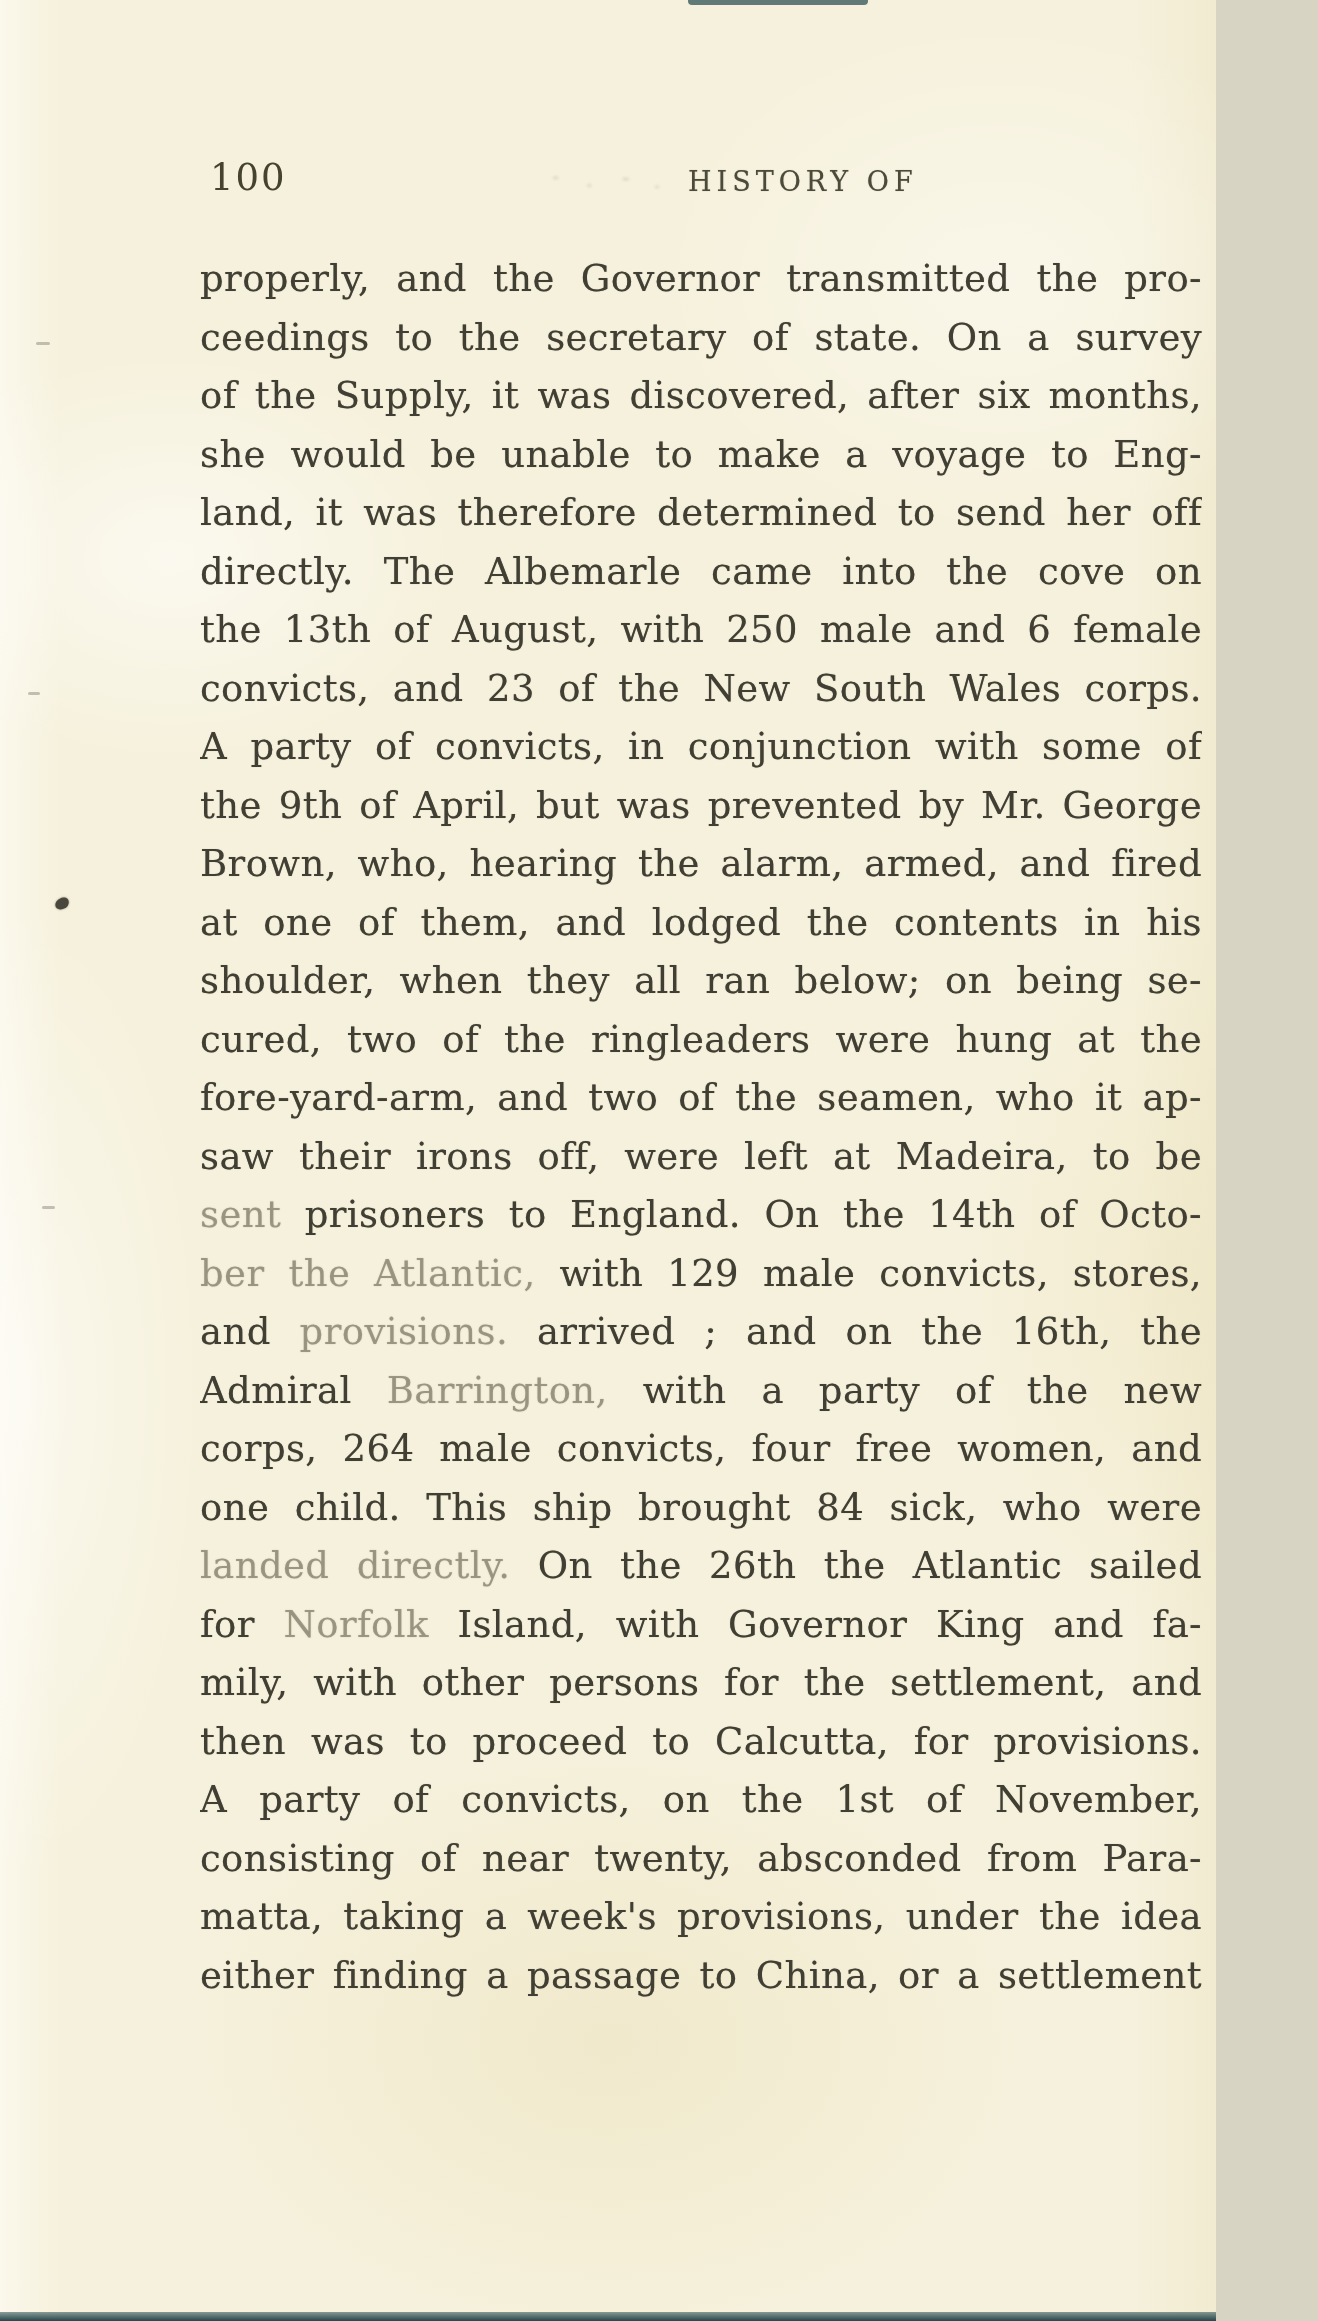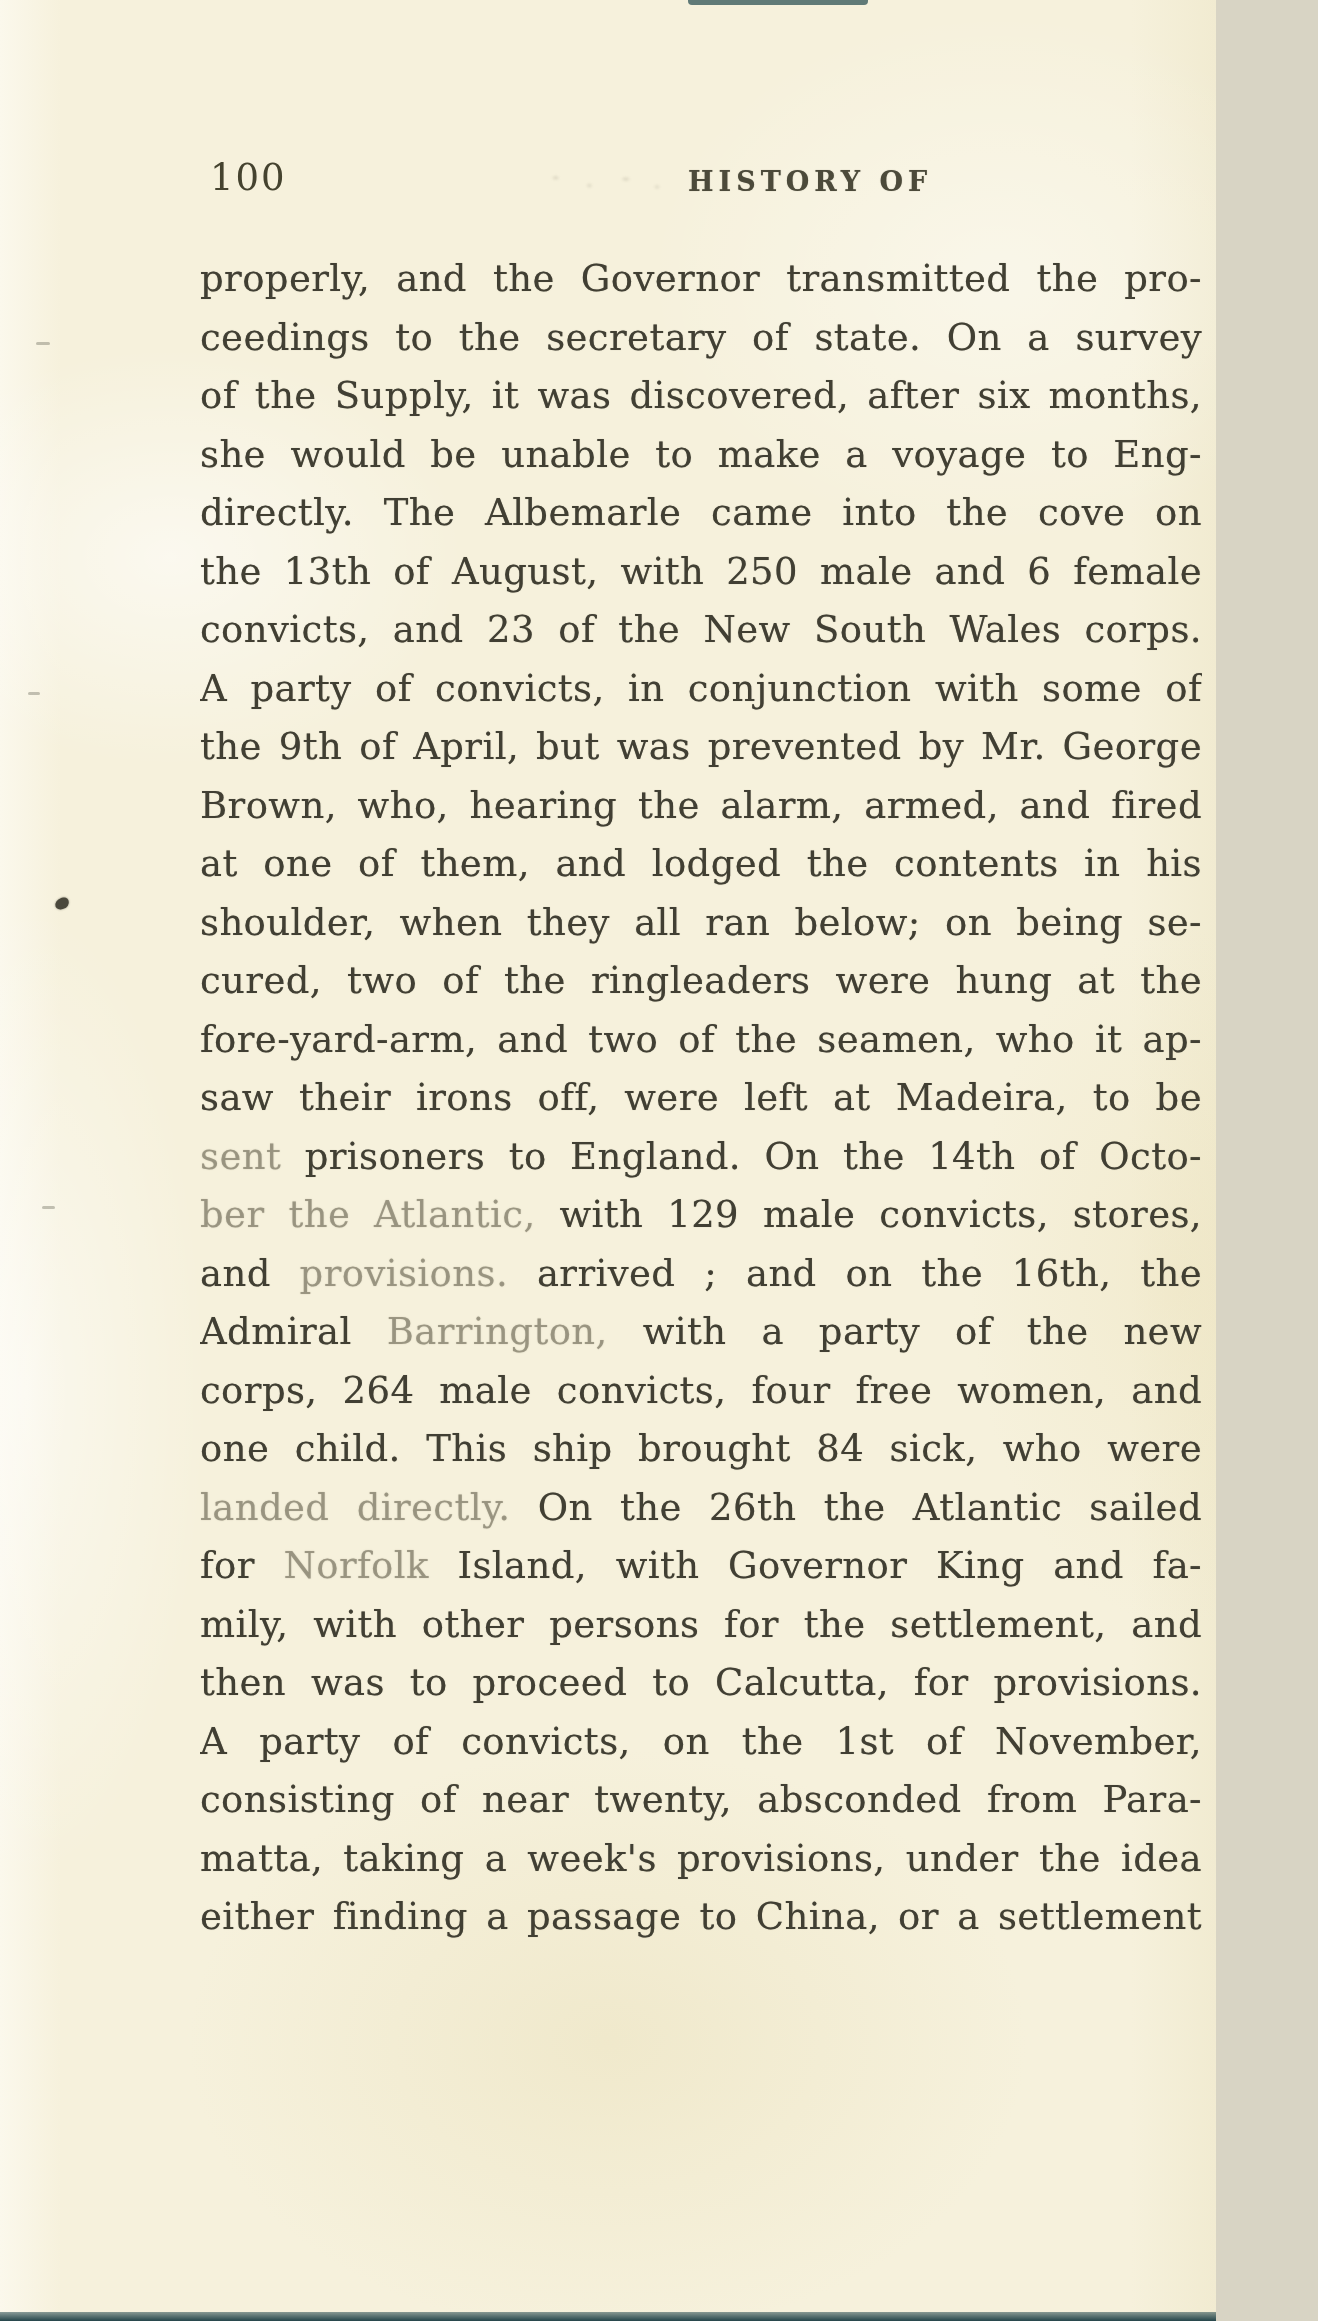--- a/index.html
+++ b/index.html
@@ -25,21 +25,21 @@
     top: 156px;
     font-size: 37px;
     letter-spacing: 2px;
     color: #45432f;
   }
   .running-title {
     position: absolute;
     left: 688px;
     top: 166px;
     font-size: 27px;
-    font-weight: 700;
+    font-weight: 400;
     letter-spacing: 5px;
     color: #4c4a3a;
     text-shadow: 0 0 1px rgba(76,74,58,0.45);
   }
   .ghost-marks {
     position: absolute;
     left: 540px;
     top: 170px;
     width: 130px;
     height: 26px;
@@ -119,20 +119,21 @@
     <div class="page-number">100</div>
     <div class="ghost-marks"></div>
     <div class="running-title">HISTORY OF</div>
   </div>
 
   <div class="body-text">
       <div class="line"><span>properly, and the Governor transmitted the pro-</span></div>
       <div class="line"><span>ceedings to the secretary of state.  On a survey</span></div>
       <div class="line"><span>of the Supply, it was discovered, after six months,</span></div>
       <div class="line"><span>she would be unable to make a voyage to Eng-</span></div>
+      <div class="line"><span>land, it was therefore determined to send her off</span></div>
       <div class="line"><span>directly.  The Albemarle came into the cove on</span></div>
       <div class="line"><span>the 13th of August, with 250 male and 6 female</span></div>
       <div class="line"><span>convicts, and 23 of the New South Wales corps.</span></div>
       <div class="line"><span>A party of convicts, in conjunction with some of</span></div>
       <div class="line"><span>the 9th of April, but was prevented by Mr. George</span></div>
       <div class="line"><span>Brown, who, hearing the alarm, armed, and fired</span></div>
       <div class="line"><span>at one of them, and lodged the contents in his</span></div>
       <div class="line"><span>shoulder, when they all ran below; on being se-</span></div>
       <div class="line"><span>cured, two of the ringleaders were hung at the</span></div>
       <div class="line"><span>fore-yard-arm, and two of the seamen, who it ap-</span></div>

